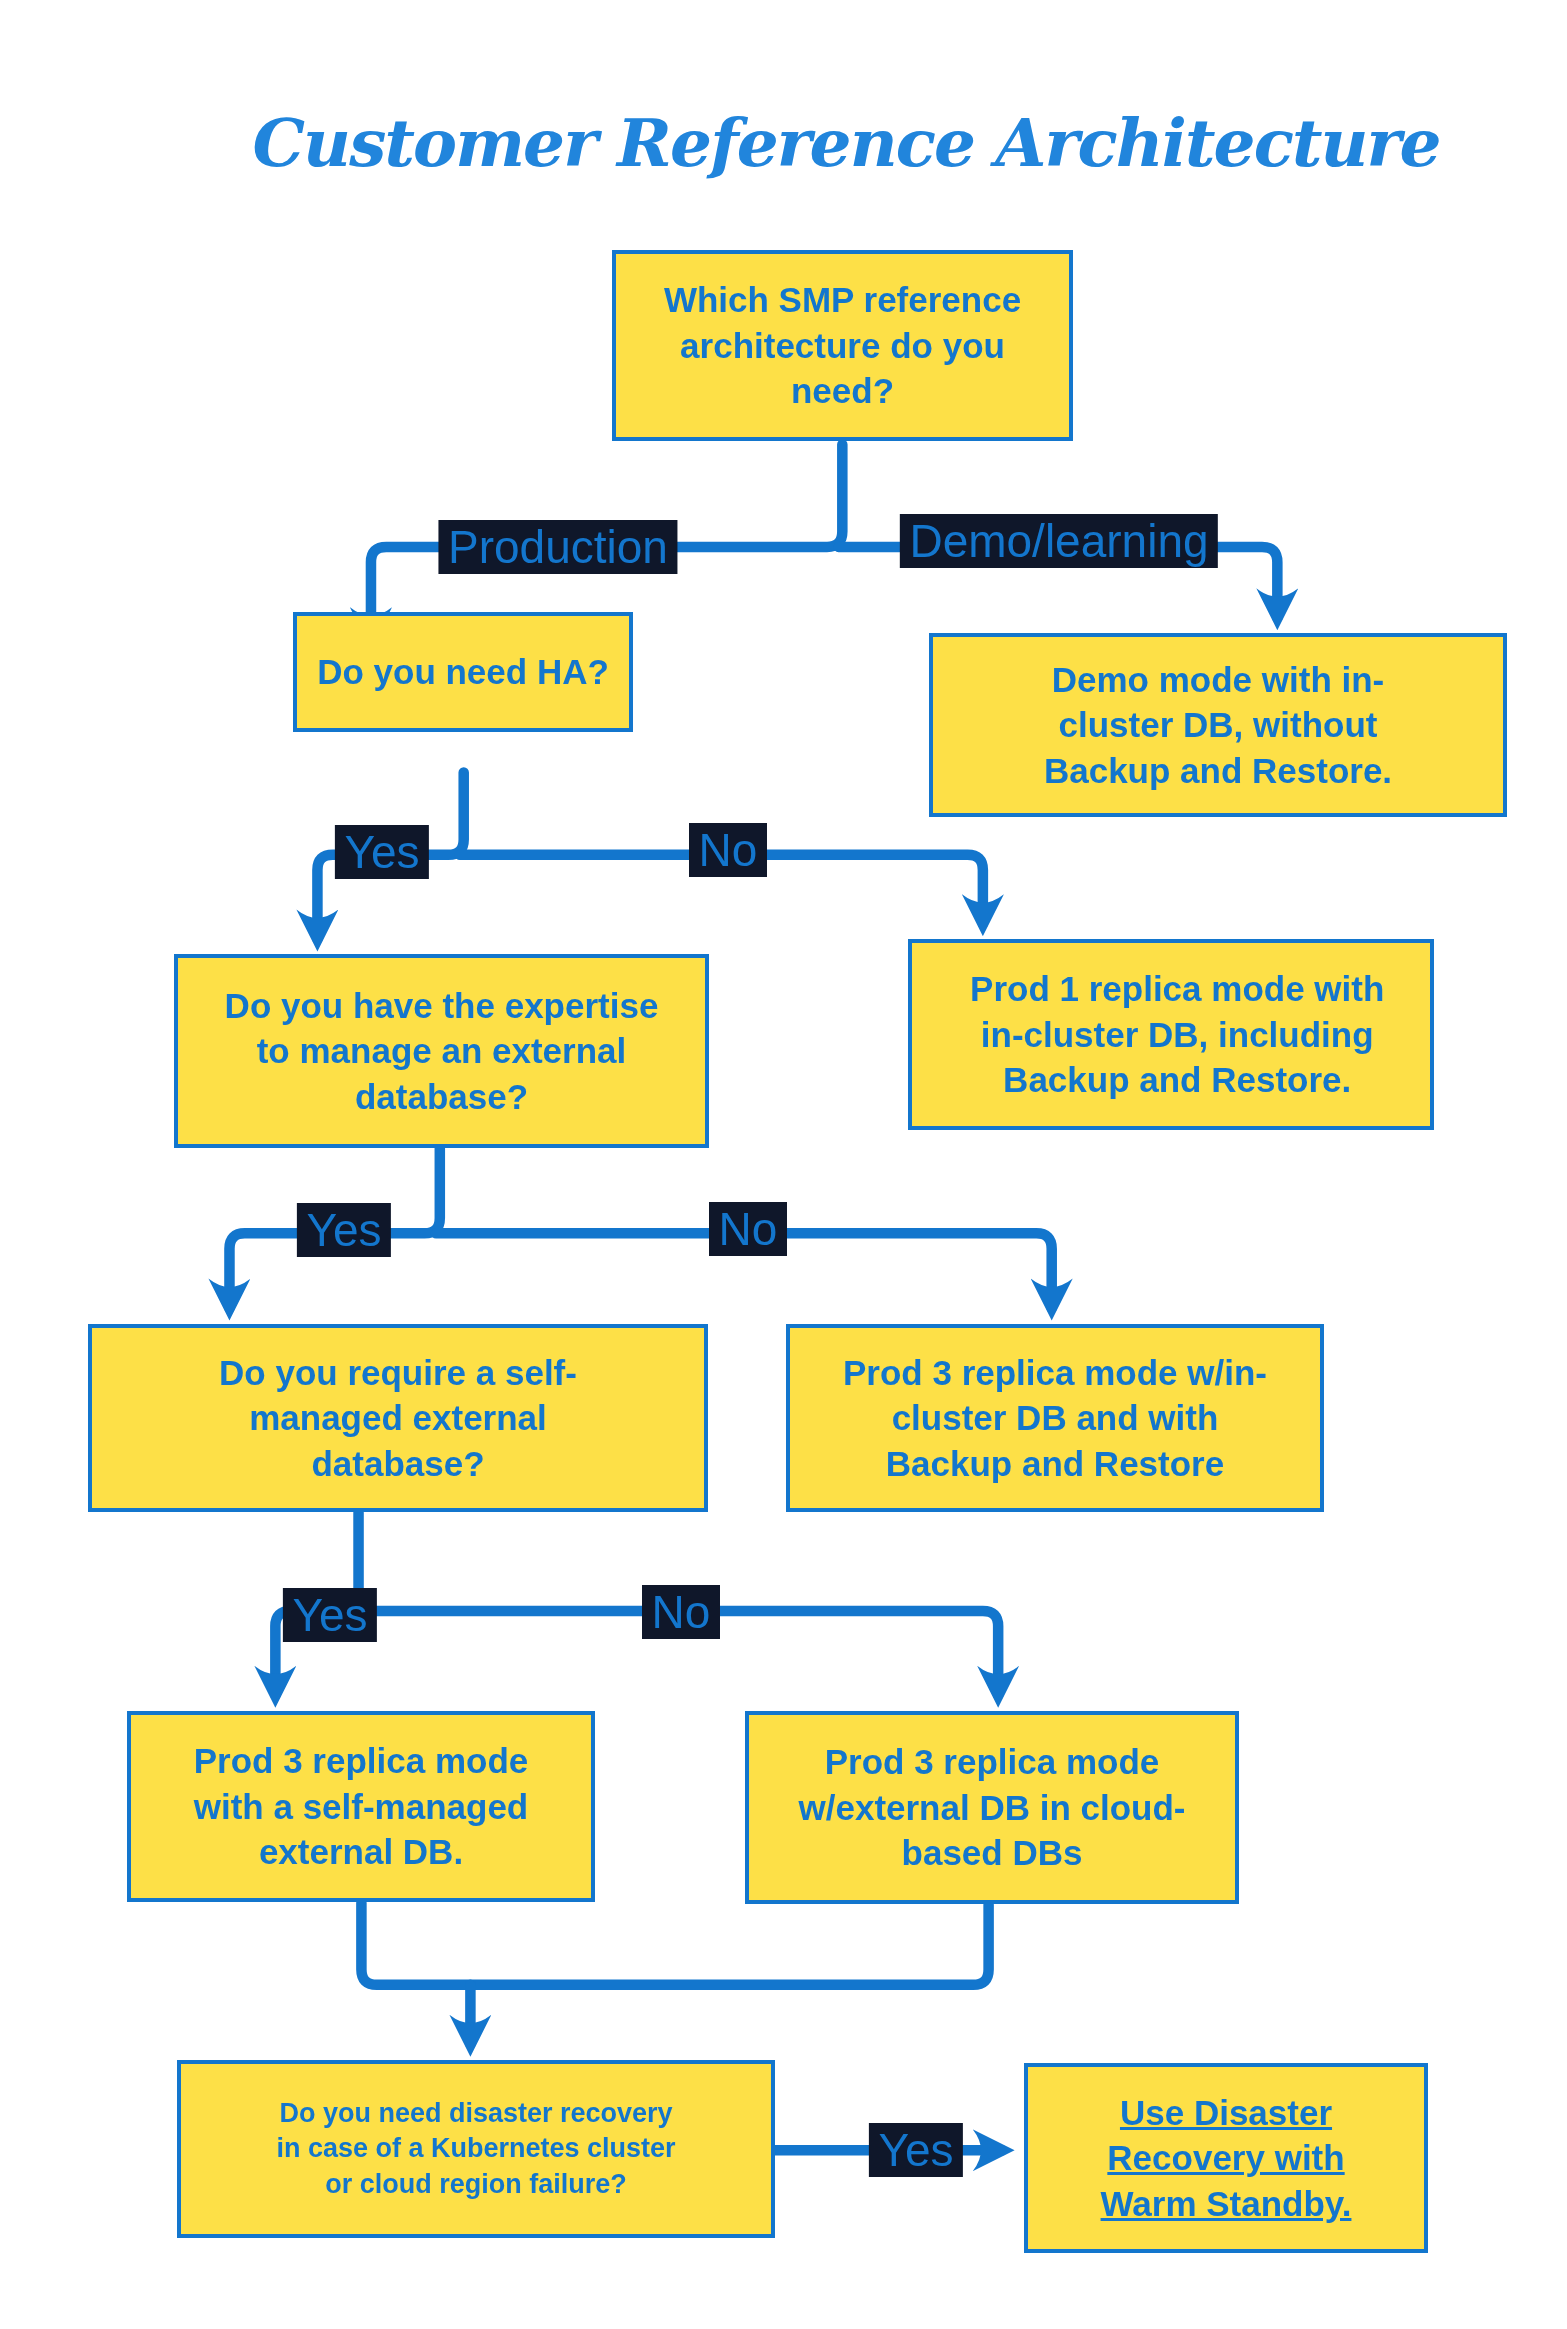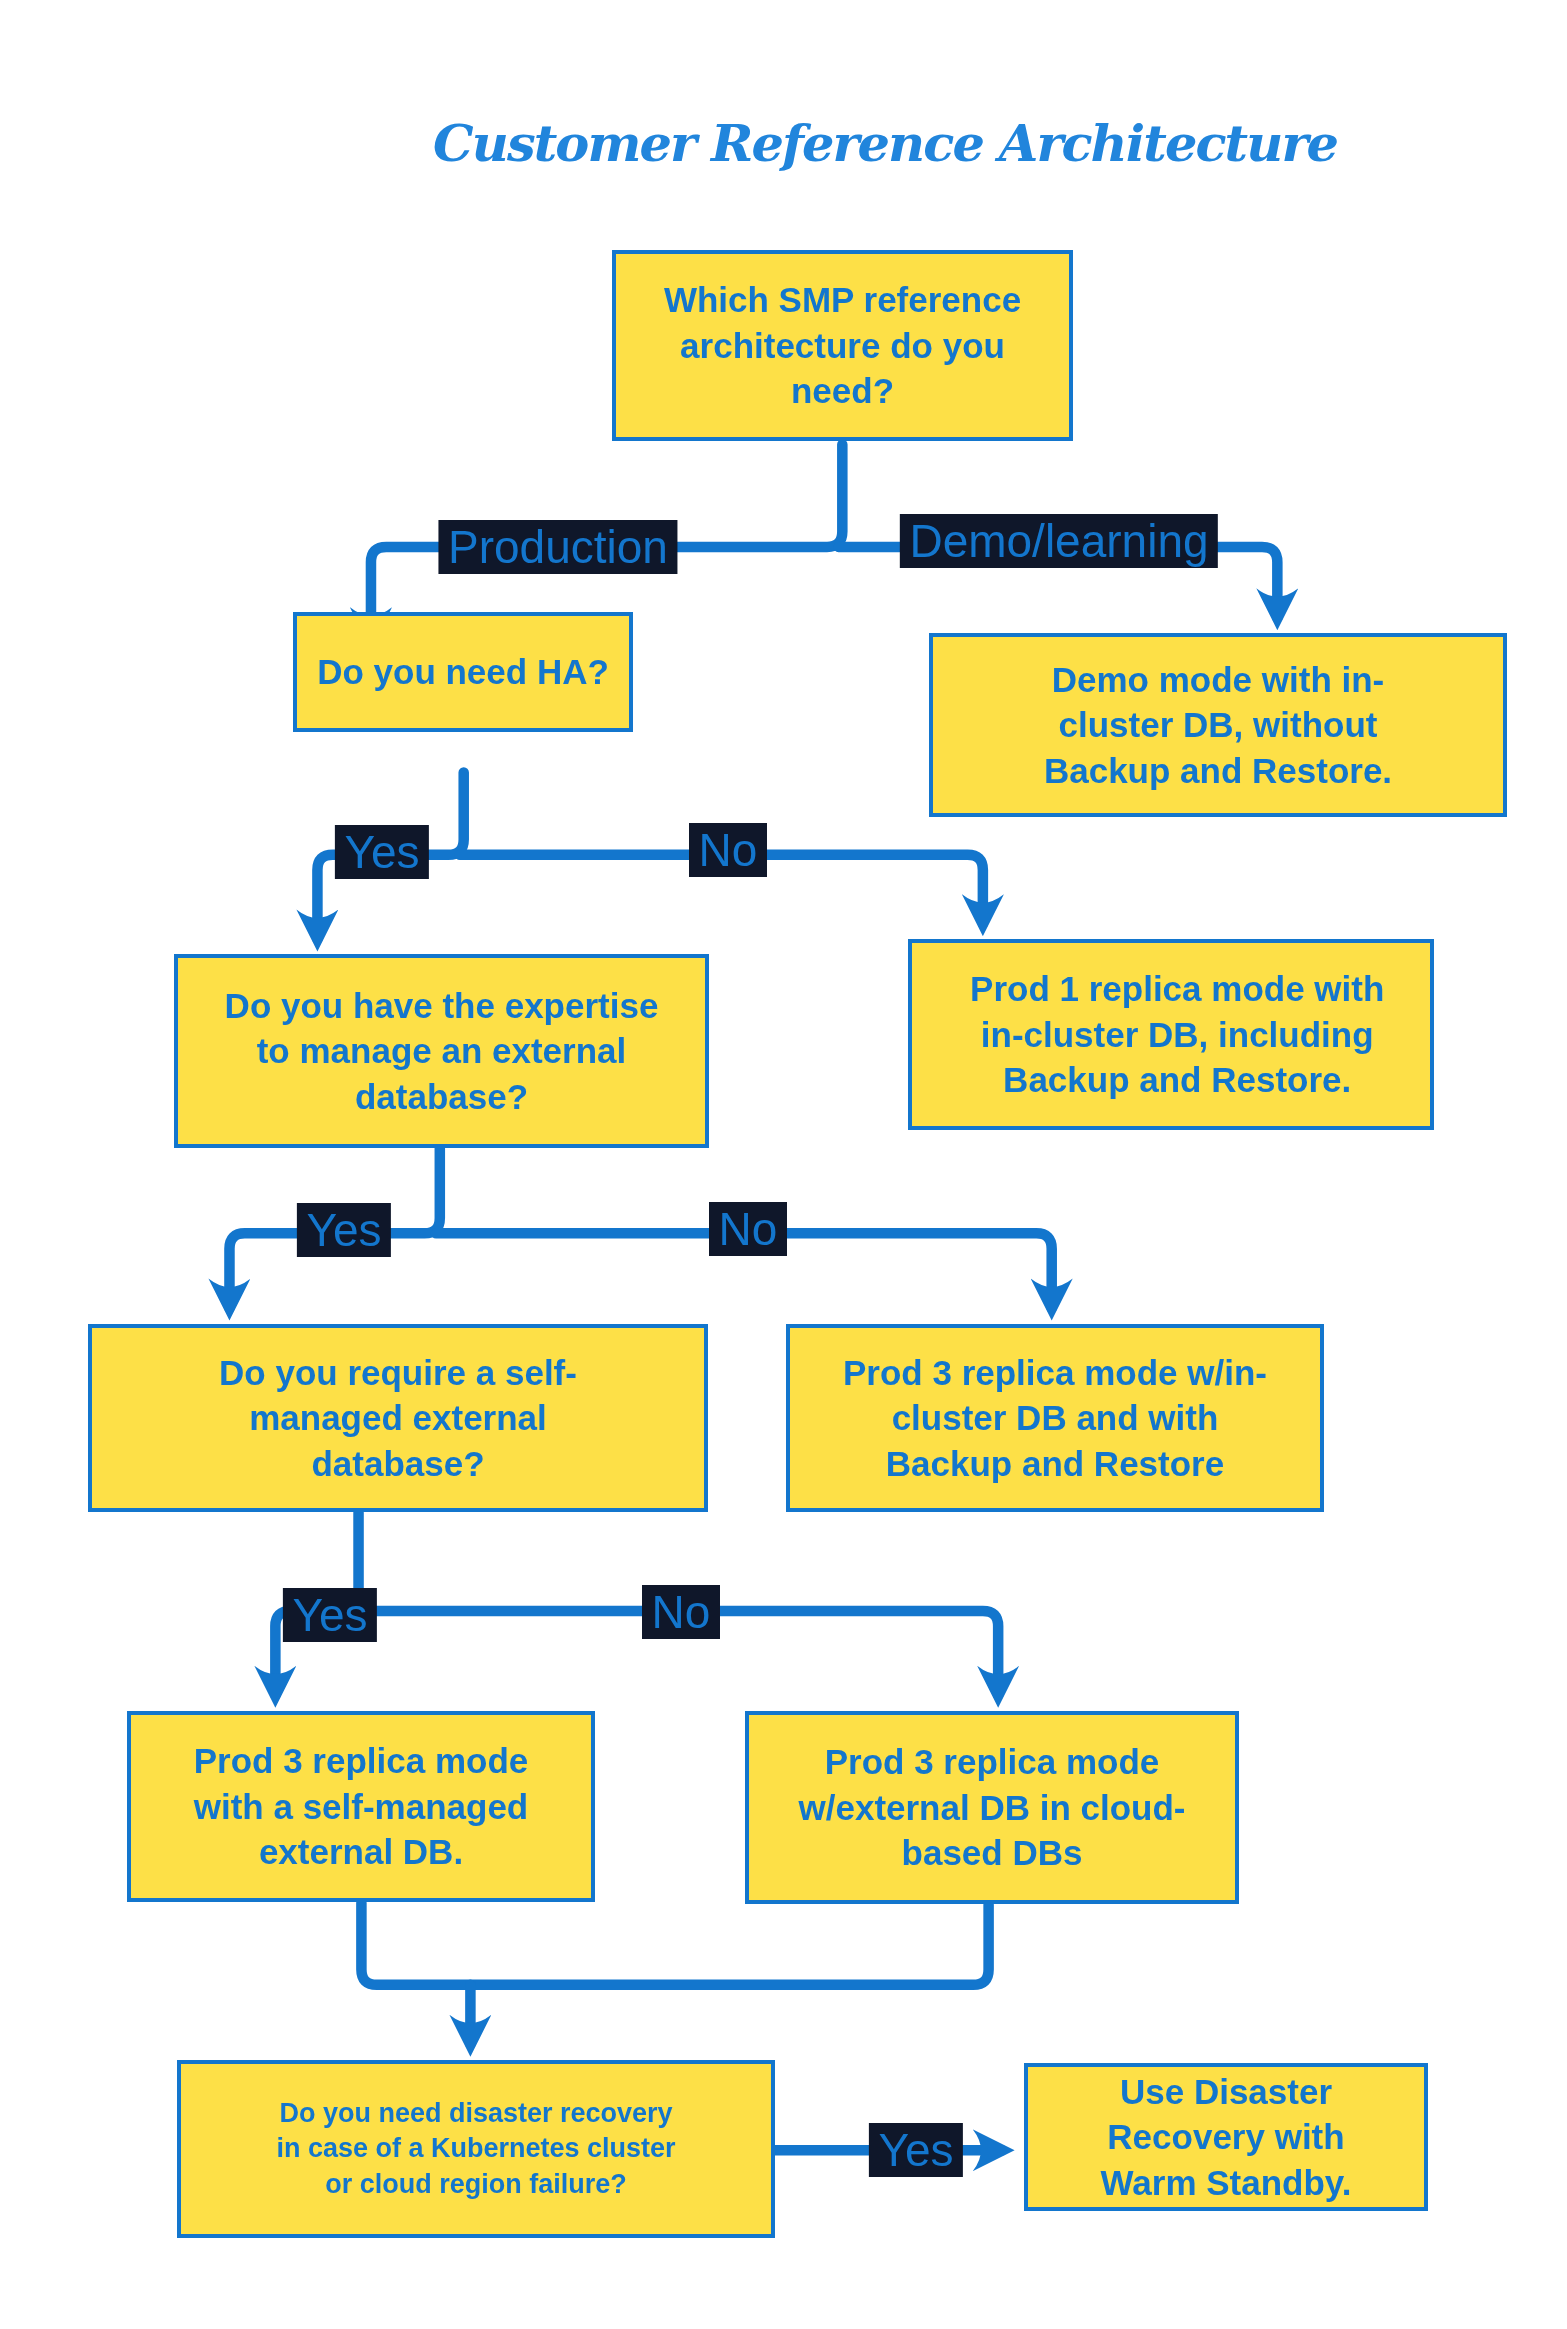--- a/index.html
+++ b/index.html
@@ -6,23 +6,23 @@
     --accent:#1376cd;
     --title:#2185dc;
     --bg:#ffffff;
   }
   html,body{margin:0;padding:0;background:var(--bg);}
   .stage{
     position:relative;width:1568px;height:2330px;background:var(--bg);
     font-family:"Liberation Sans","DejaVu Sans",sans-serif;overflow:hidden;
   }
   .title{
-    position:absolute;left:885px;top:143px;transform:translate(-50%,-50%);
+    position:absolute;left:846px;top:143px;transform:translate(-50%,-50%);
     font-family:"DejaVu Serif","Liberation Serif",serif;
-    font-style:italic;font-weight:bold;font-size:51px;letter-spacing:-1.9px;
+    font-style:italic;font-weight:bold;font-size:66px;letter-spacing:-1.9px;
     color:var(--title);white-space:nowrap;
   }
   svg.connectors{position:absolute;left:0;top:0;}
   svg.connectors path.flow{
     fill:none;stroke:var(--accent);stroke-width:11;stroke-linecap:round;
   }
   svg.connectors .arrowfill{fill:var(--accent);}
   .node{
     position:absolute;box-sizing:border-box;border:4.8px solid var(--accent);
     background:#fde047;color:var(--accent);font-weight:bold;font-size:35px;
@@ -103,21 +103,21 @@
 external DB.</div>
 
   <div class="node" style="left:745px;top:1711px;width:494px;height:193px;">Prod 3 replica mode
 w/external DB in cloud-
 based DBs</div>
 
   <div class="node small" style="left:177px;top:2060px;width:598px;height:178px;">Do you need disaster recovery
 in case of a Kubernetes cluster
 or cloud region failure?</div>
 
-  <div class="node" style="left:1024px;top:2063px;width:404px;height:148px;">Use Disaster
+  <div class="node" style="left:1024px;top:2063px;width:404px;height:190px;text-decoration:underline;">Use Disaster
 Recovery with
 Warm Standby.</div>
 
   <div class="edge-label" style="left:558px;top:547px;">Production</div>
 
   <div class="edge-label" style="left:1059px;top:541px;">Demo/learning</div>
 
   <div class="edge-label" style="left:382px;top:852px;">Yes</div>
 
   <div class="edge-label" style="left:728px;top:850px;">No</div>

